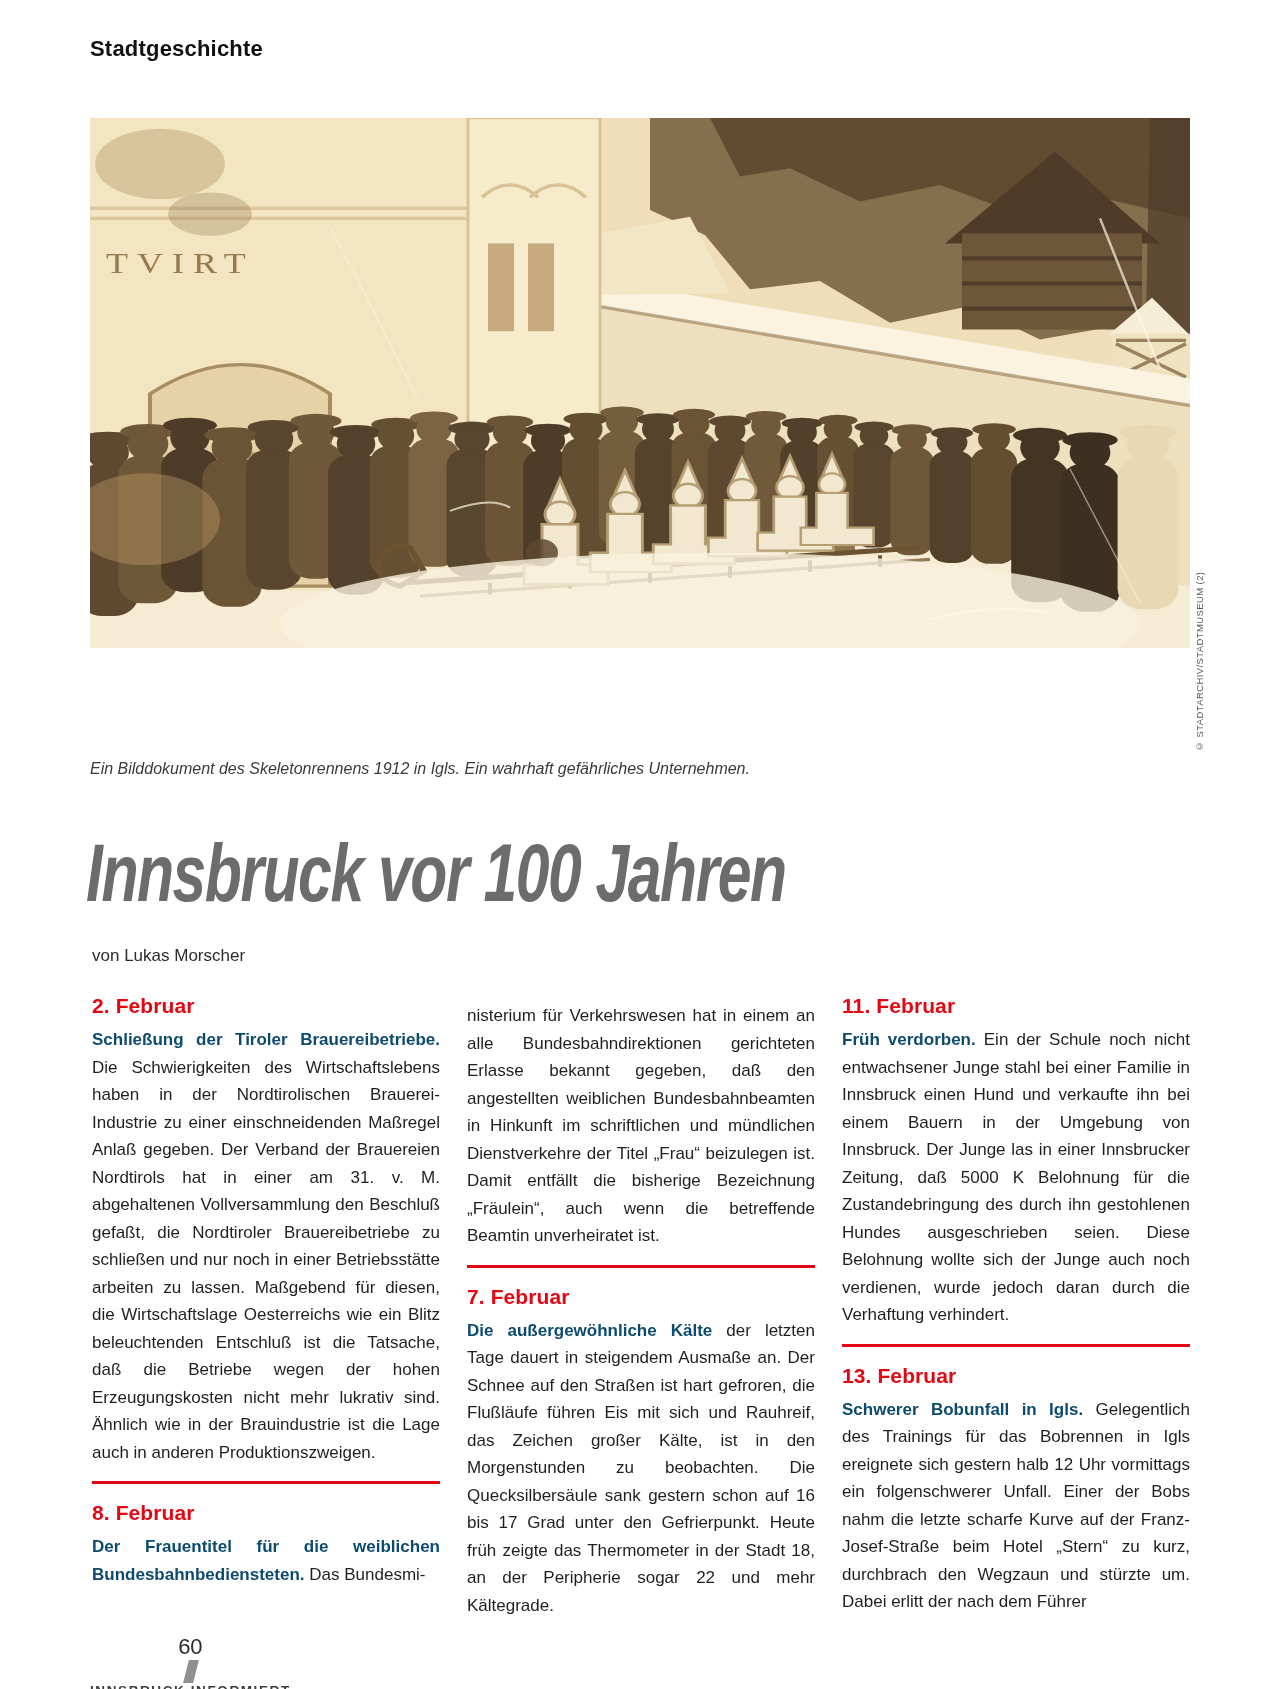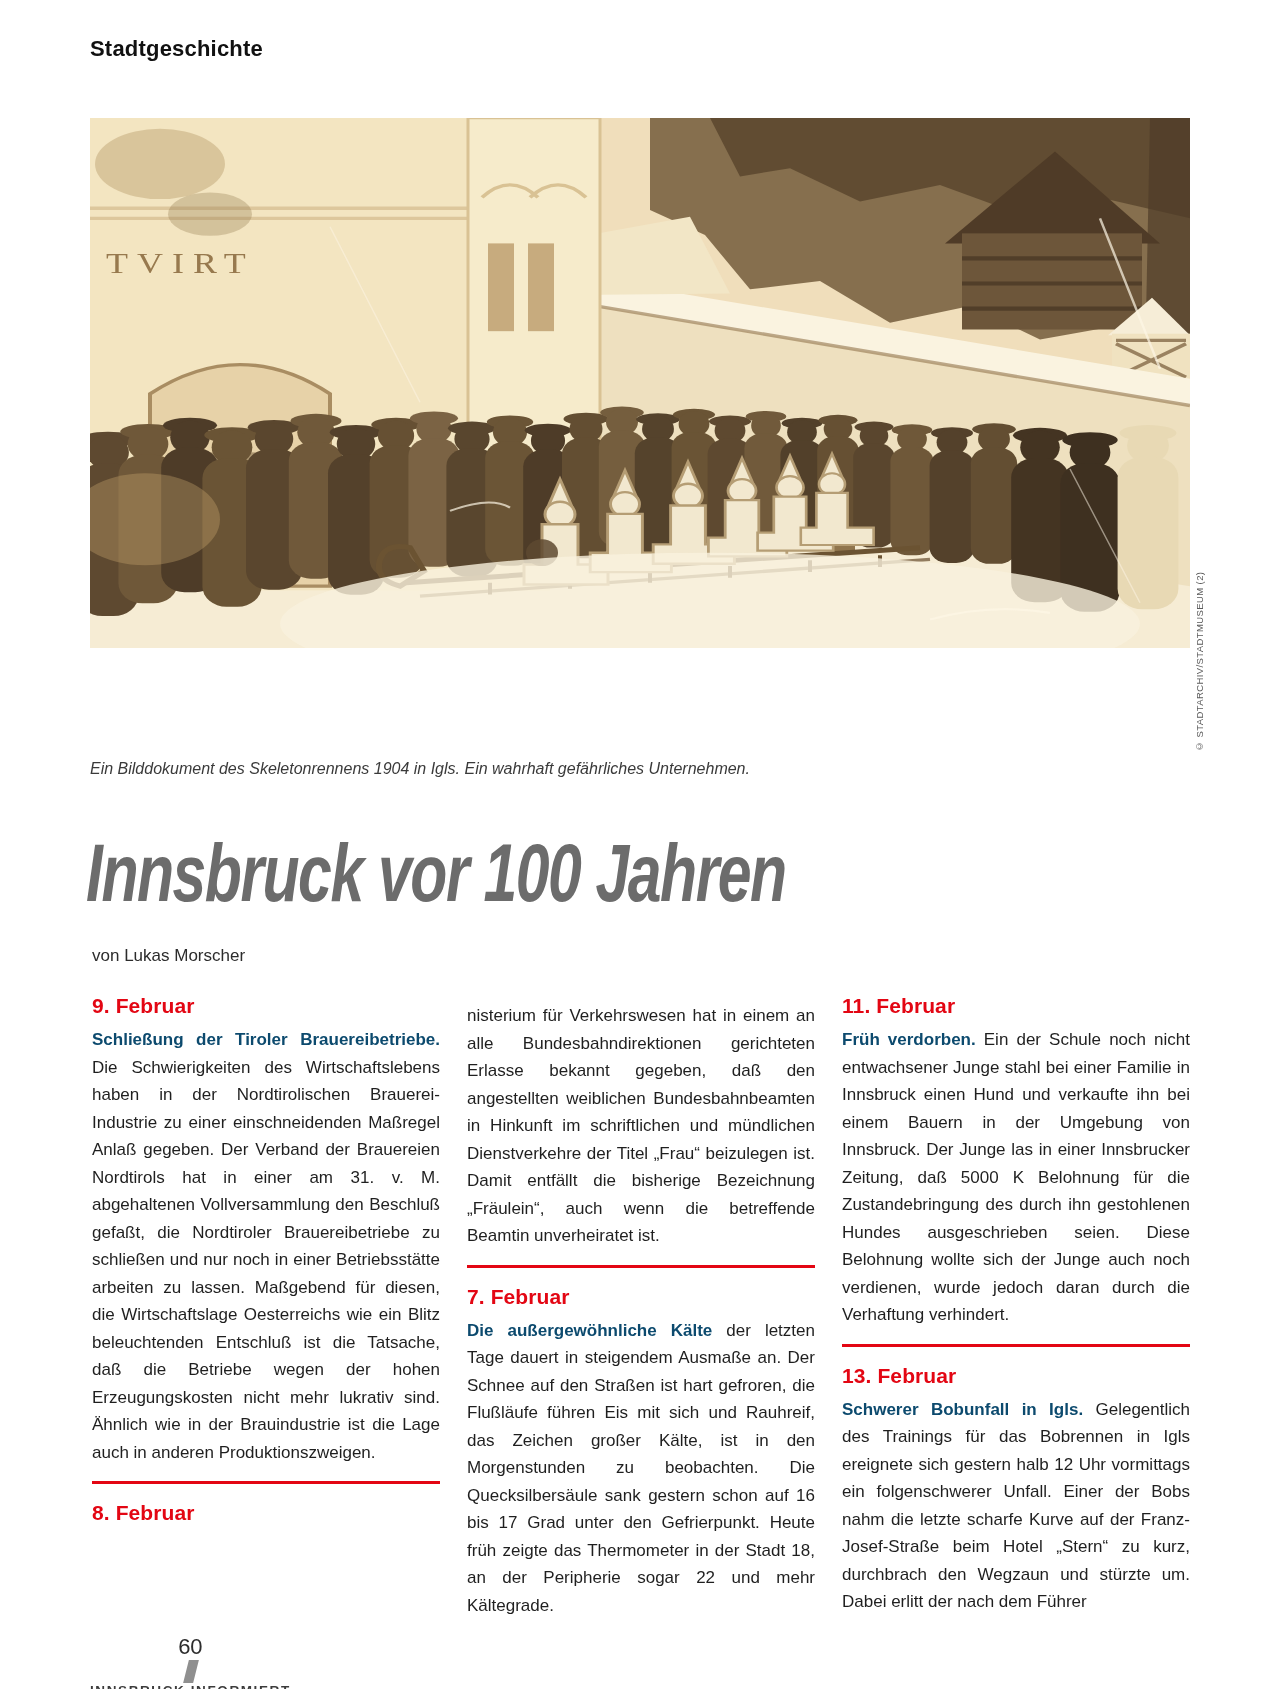--- a/index.html
+++ b/index.html
@@ -197,31 +197,32 @@
         <ellipse cx="55" cy="480" rx="75" ry="55" fill="#caa96f" opacity="0.35"></ellipse>
         <ellipse cx="620" cy="605" rx="430" ry="85" fill="#f9f1dd" opacity="0.8"></ellipse>
         <path d="M360,470 q40,-18 60,-4 M840,600 q60,-20 120,-8 M1010,120 l60,180" stroke="#fdf6e6" stroke-width="2.5" opacity="0.7" fill="none"></path>
         <path d="M240,130 l90,210 M980,420 l70,160" stroke="#fdf6e6" stroke-width="1.5" opacity="0.5" fill="none"></path>
       </g>
     </svg>
   </figure>
 
   <div class="credit">© STADTARCHIV/STADTMUSEUM (2)</div>
 
-  <p class="caption">Ein Bilddokument des Skeletonrennens 1904 in Igls. Ein wahrhaft gefährliches Unternehmen.</p>
+  <p class="caption">Ein Bilddokument des Skeletonrennens 1912 in Igls. Ein wahrhaft gefährliches Unternehmen.</p>
 
   <h2 class="title">Innsbruck vor 100 Jahren</h2>
   <p class="byline">von Lukas Morscher</p>
 
   <div class="columns">
       <div class="col">
-        <h3 class="date">9. Februar</h3>
+        <h3 class="date">2. Februar</h3>
         <p class="body"><strong>Schließung der Tiroler Brauereibetriebe.</strong> <span>Die Schwierigkeiten des Wirtschaftslebens haben in der Nordtirolischen Brauerei-Industrie zu einer einschneidenden Maßregel Anlaß gegeben. Der Verband der Brauereien Nordtirols hat in einer am 31. v. M. abgehaltenen Vollversammlung den Beschluß gefaßt, die Nordtiroler Brauereibetriebe zu schließen und nur noch in einer Betriebsstätte arbeiten zu lassen. Maßgebend für diesen, die Wirtschaftslage Oesterreichs wie ein Blitz beleuchtenden Entschluß ist die Tatsache, daß die Betriebe wegen der hohen Erzeugungskosten nicht mehr lukrativ sind. Ähnlich wie in der Brauindustrie ist die Lage auch in anderen Produktionszweigen.</span></p>
         <div class="rule"></div>
         <h3 class="date">8. Februar</h3>
+        <p class="body"><strong>Der Frauentitel für die weiblichen Bundesbahnbediensteten.</strong> <span>Das Bundesmi-</span></p>
       </div>
       <div class="col">
         <p class="body"><span>nisterium für Verkehrswesen hat in einem an alle Bundesbahndirektionen gerichteten Erlasse bekannt gegeben, daß den angestellten weiblichen Bundesbahnbeamten in Hinkunft im schriftlichen und mündlichen Dienstverkehre der Titel „Frau“ beizulegen ist. Damit entfällt die bisherige Bezeichnung „Fräulein“, auch wenn die betreffende Beamtin unverheiratet ist.</span></p>
         <div class="rule"></div>
         <h3 class="date">7. Februar</h3>
         <p class="body"><strong>Die außergewöhnliche Kälte</strong> <span>der letzten Tage dauert in steigendem Ausmaße an. Der Schnee auf den Straßen ist hart gefroren, die Flußläufe führen Eis mit sich und Rauhreif, das Zeichen großer Kälte, ist in den Morgenstunden zu beobachten. Die Quecksilbersäule sank gestern schon auf 16 bis 17 Grad unter den Gefrierpunkt. Heute früh zeigte das Thermometer in der Stadt 18, an der Peripherie sogar 22 und mehr Kältegrade.</span></p>
       </div>
       <div class="col">
         <h3 class="date">11. Februar</h3>
         <p class="body"><strong>Früh verdorben.</strong> <span>Ein der Schule noch nicht entwachsener Junge stahl bei einer Familie in Innsbruck einen Hund und verkaufte ihn bei einem Bauern in der Umgebung von Innsbruck. Der Junge las in einer Innsbrucker Zeitung, daß 5000 K Belohnung für die Zustandebringung des durch ihn gestohlenen Hundes ausgeschrieben seien. Diese Belohnung wollte sich der Junge auch noch verdienen, wurde jedoch daran durch die Verhaftung verhindert.</span></p>

